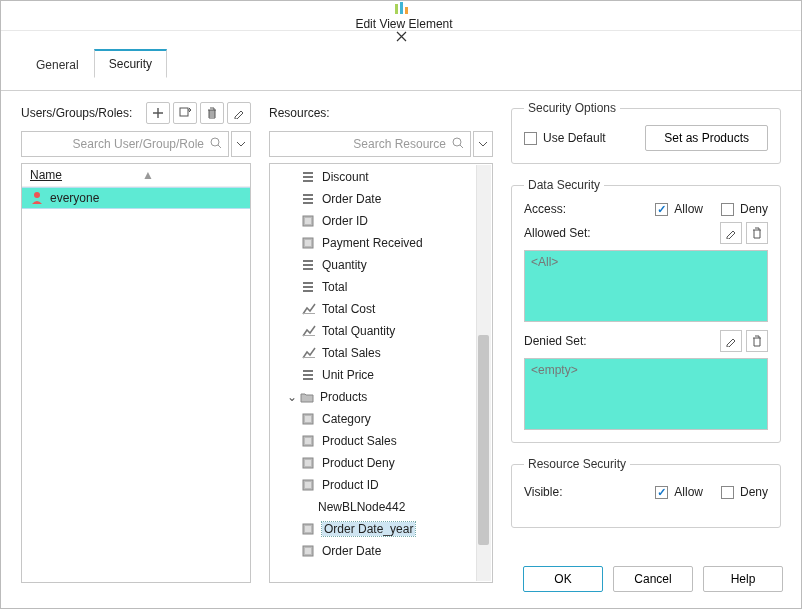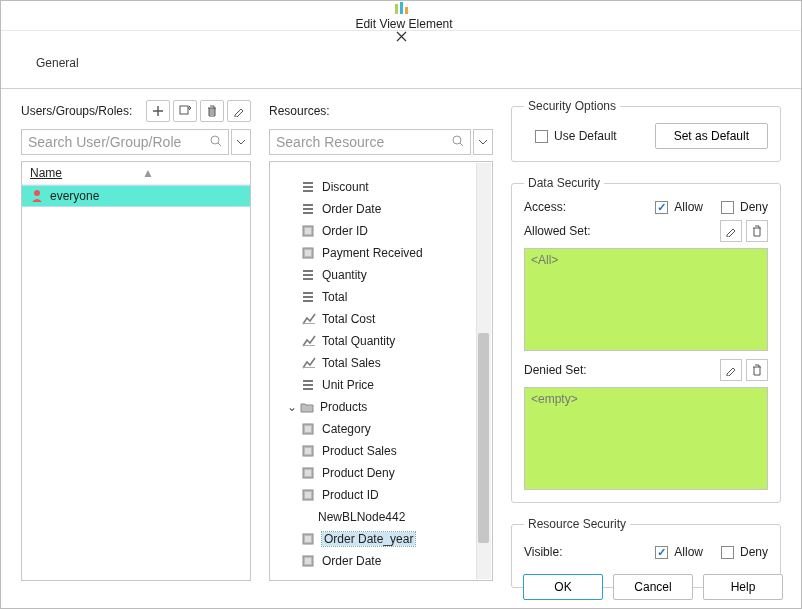--- a/index.html
+++ b/index.html
@@ -30,65 +30,65 @@
   .col-mid  { width:224px; display:flex; flex-direction:column; }
   .col-right{ flex:1; display:flex; flex-direction:column; gap:14px; }
 
   .column-header { display:flex; align-items:center; height:24px; margin-bottom:6px;}
   .col-label { flex:1; }
   .toolbar-btn { width:24px; height:22px; border:1px solid #c6c6c6; background:#fff; margin-left:3px; display:flex; align-items:center; justify-content:center; border-radius:2px; cursor:default; }
   .toolbar-btn svg { display:block; }
 
   .search-row { display:flex; gap:2px; margin-bottom:6px;}
   .search-wrap { position:relative; flex:1; }
-  .search-wrap input { width:100%; height:26px; padding:2px 24px 2px 6px; border:1px solid #c6c6c6; font-family:inherit; font-size:14px; color:#444;}
+  .search-wrap input { width:100%; height:26px; padding:2px 24px 2px 6px; border:1px solid #c6c6c6; font-family:inherit; font-size:12px; color:#444;text-align:right;}
   .search-wrap input::placeholder { color:#9a9a9a; }
   .search-wrap .mag { position:absolute; right:6px; top:5px; pointer-events:none; }
   .dd-btn { width:20px; height:26px; border:1px solid #c6c6c6; background:#fff; display:flex; align-items:center; justify-content:center; cursor:default;}
 
   .listbox { flex:1; border:1px solid #c6c6c6; background:#fff; overflow:auto; }
 
   
   .table-head { display:flex; align-items:flex-start; padding:4px 8px; border-bottom:1px solid #eee;}
   .table-head .th { text-decoration:underline; cursor:default;}
   .sort-arrow { margin-left:80px; color:#999; }
   .user-row { display:flex; align-items:center; gap:6px; padding:3px 8px; background:#5eead4; border-top:1px solid #b9def0; border-bottom:1px solid #b9def0;}
   .user-icon svg { display:block; }
 
   
-  .tree { padding:14px 0; position:relative;text-align:center;}
+  .tree { padding:2px 0; position:relative;text-align:center;}
   .tree-item { display:flex; align-items:center; height:22px; padding-left:8px; cursor:default;}
   .tree-item.indent1 { padding-left:30px; }
   .tree-item.indent1a { padding-left:16px; }
   .tree-item.indent2 { padding-left:30px; }
   .tree-item .caret { width:12px; display:inline-flex; justify-content:center; color:#555;}
   .tree-item .ico { width:18px; display:inline-flex; justify-content:center; margin-right:4px; }
   .tree-item .lbl { white-space:nowrap; }
   .tree-item.selected .lbl { background:#cfe5f2; outline:1px dotted #7aa; padding:0 2px;}
   .tree-item.noicon .lbl { margin-left:18px; }
   .tree .scroll-track { position:absolute; right:1px; top:1px; bottom:1px; width:15px; background:#f1f1f1; border-left:1px solid #e3e3e3;}
   .tree .scroll-thumb { position:absolute; right:2px; width:11px; background:#c6c6c6; border-radius:2px; }
 
   
   fieldset { border:1px solid #cfcfcf; border-radius:3px; padding:10px 12px 12px 12px; margin:0; }
   legend { padding:0 4px; color:#333; }
-  .sec-opts-row { display:flex; gap:10px; align-items:center;margin-left:11px; }
+  .sec-opts-row { display:flex; gap:10px; align-items:center; }
   .chk { display:flex; align-items:center; gap:6px; cursor:default;}
   .chk .box { width:13px; height:13px; border:1px solid #888; background:#fff; display:inline-flex; align-items:center; justify-content:center;}
   .chk .box.checked::after { content:"✓"; color:#1677c9; font-size:11px; font-weight:bold; line-height:1; }
   .btn { height:26px; padding:0 18px; border:1px solid #bdbdbd; background:#fff; border-radius:2px; font-family:inherit; font-size:12px; cursor:default;}
   .row { display:flex; align-items:center; margin-bottom:6px; }
   .row .lbl { width:78px; }
   .row .spacer { flex:1; }
   .icon-btn { width:22px; height:22px; border:1px solid #c6c6c6; background:#fff; display:flex; align-items:center; justify-content:center; margin-left:4px; cursor:default;}
-  .set-box { border:1px solid #c6c6c6; height:103px; padding:4px 6px; color:#777; background:#bef264; }
+  .set-box { border:1px solid #c6c6c6; height:72px; padding:4px 6px; color:#777; background:#5eead4; }
   .ds-gap { height:8px; }
 
   
-  .footer { position:absolute; right:18px; bottom:8px; display:flex; gap:10px;}
+  .footer { position:absolute; right:18px; bottom:16px; display:flex; gap:10px;}
   .footer .btn { width:80px; }
   .footer .btn.primary { border:1px solid #2aa0c8; }
 
 </style>
 </head>
 <body>
 
 <div class="titlebar">
   <span class="app-icon">
     <svg width="16" height="16">
@@ -101,20 +101,21 @@
   <span class="title-spacer"></span>
   <span class="close-btn">
     <svg width="11" height="11">
         <path d="M1 1 L10 10 M10 1 L1 10" stroke="#333" stroke-width="1.2"></path>
       </svg>
   </span>
 </div>
 
 <div class="tabs">
   <div class="tab inactive">General</div>
+  <div class="tab active">Security</div>
 </div>
 
 <div class="content">
 
   <div class="col-left">
     <div class="column-header">
       <span class="col-label">Users/Groups/Roles:</span>
       <span class="toolbar-btn">
         <svg width="12" height="12">
             <path d="M6 1 V11 M1 6 H11" stroke="#555" stroke-width="1.4"></path>
@@ -351,21 +352,21 @@
 
   <div class="col-right">
     <fieldset>
       <legend>Security Options</legend>
       <div class="sec-opts-row">
         <label class="chk">
           <span class="box"></span>
           <span>Use Default</span>
         </label>
         <span style="flex:1"></span>
-        <button class="btn">Set as Default</button>
+        <button class="btn">Set as Products</button>
       </div>
     </fieldset>
 
     <fieldset>
       <legend>Data Security</legend>
       <div class="row">
         <span class="lbl">Access:</span>
         <span class="spacer"></span>
         <label class="chk">
           <span class="box checked"></span>

